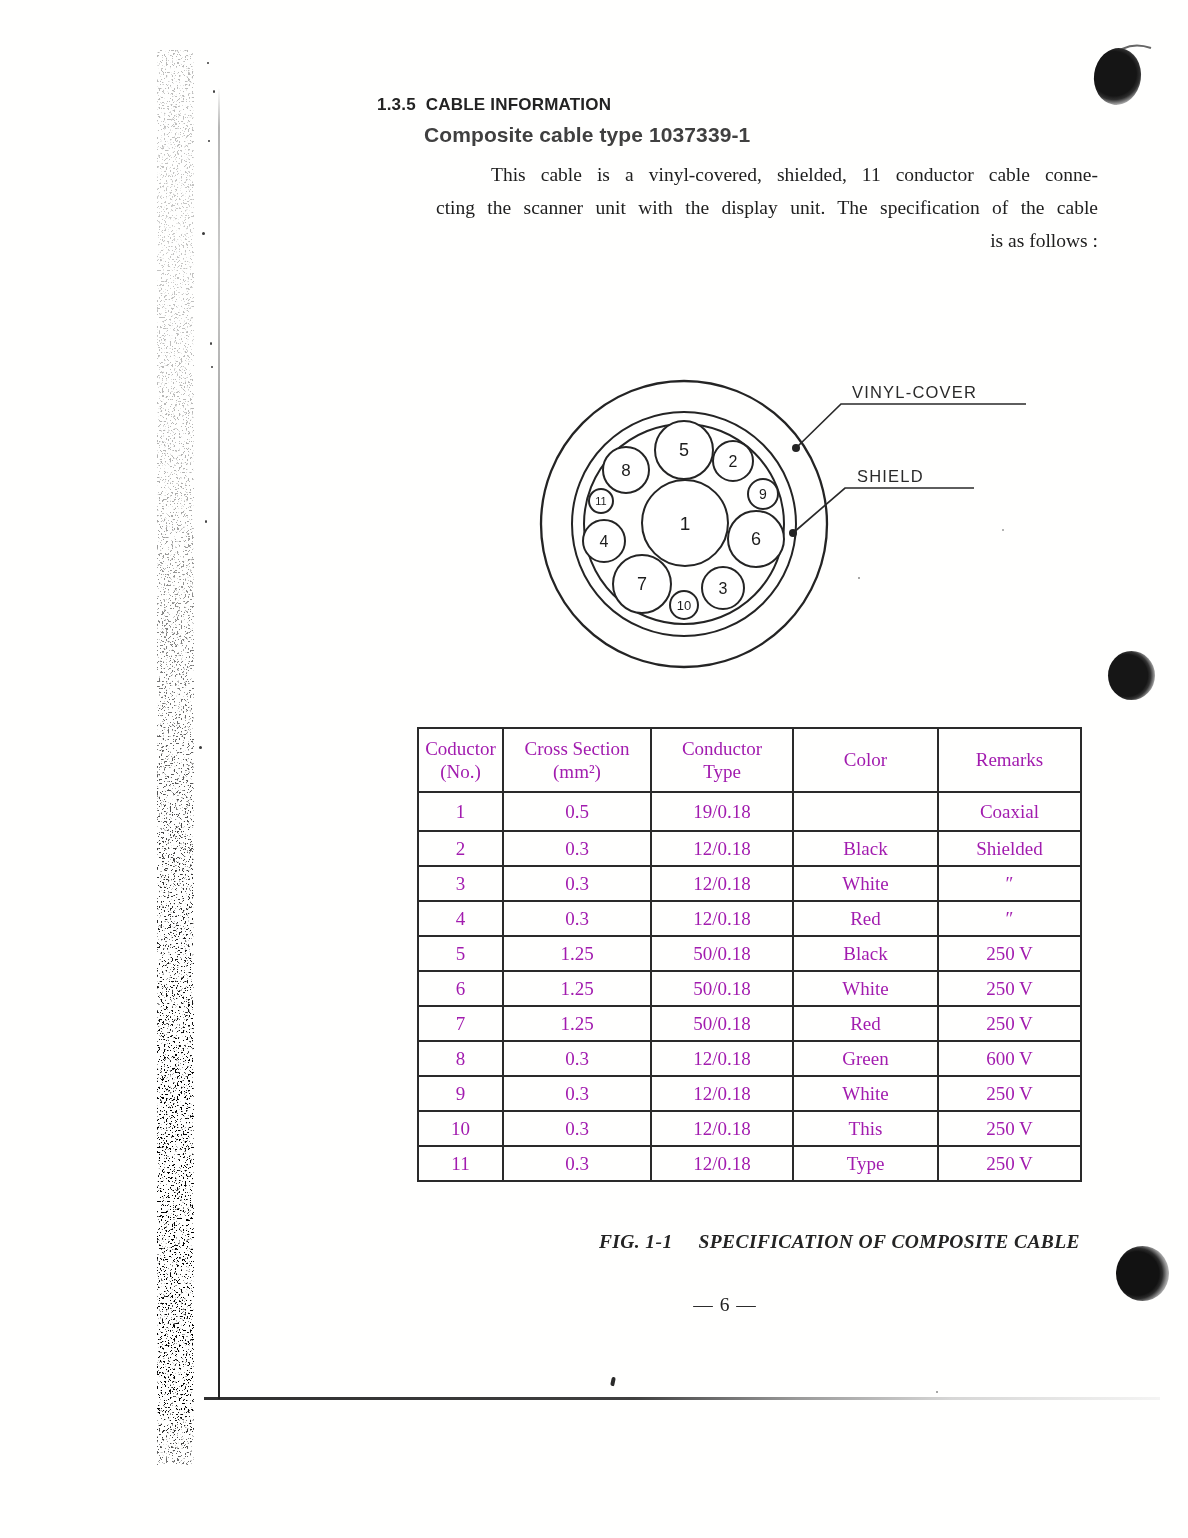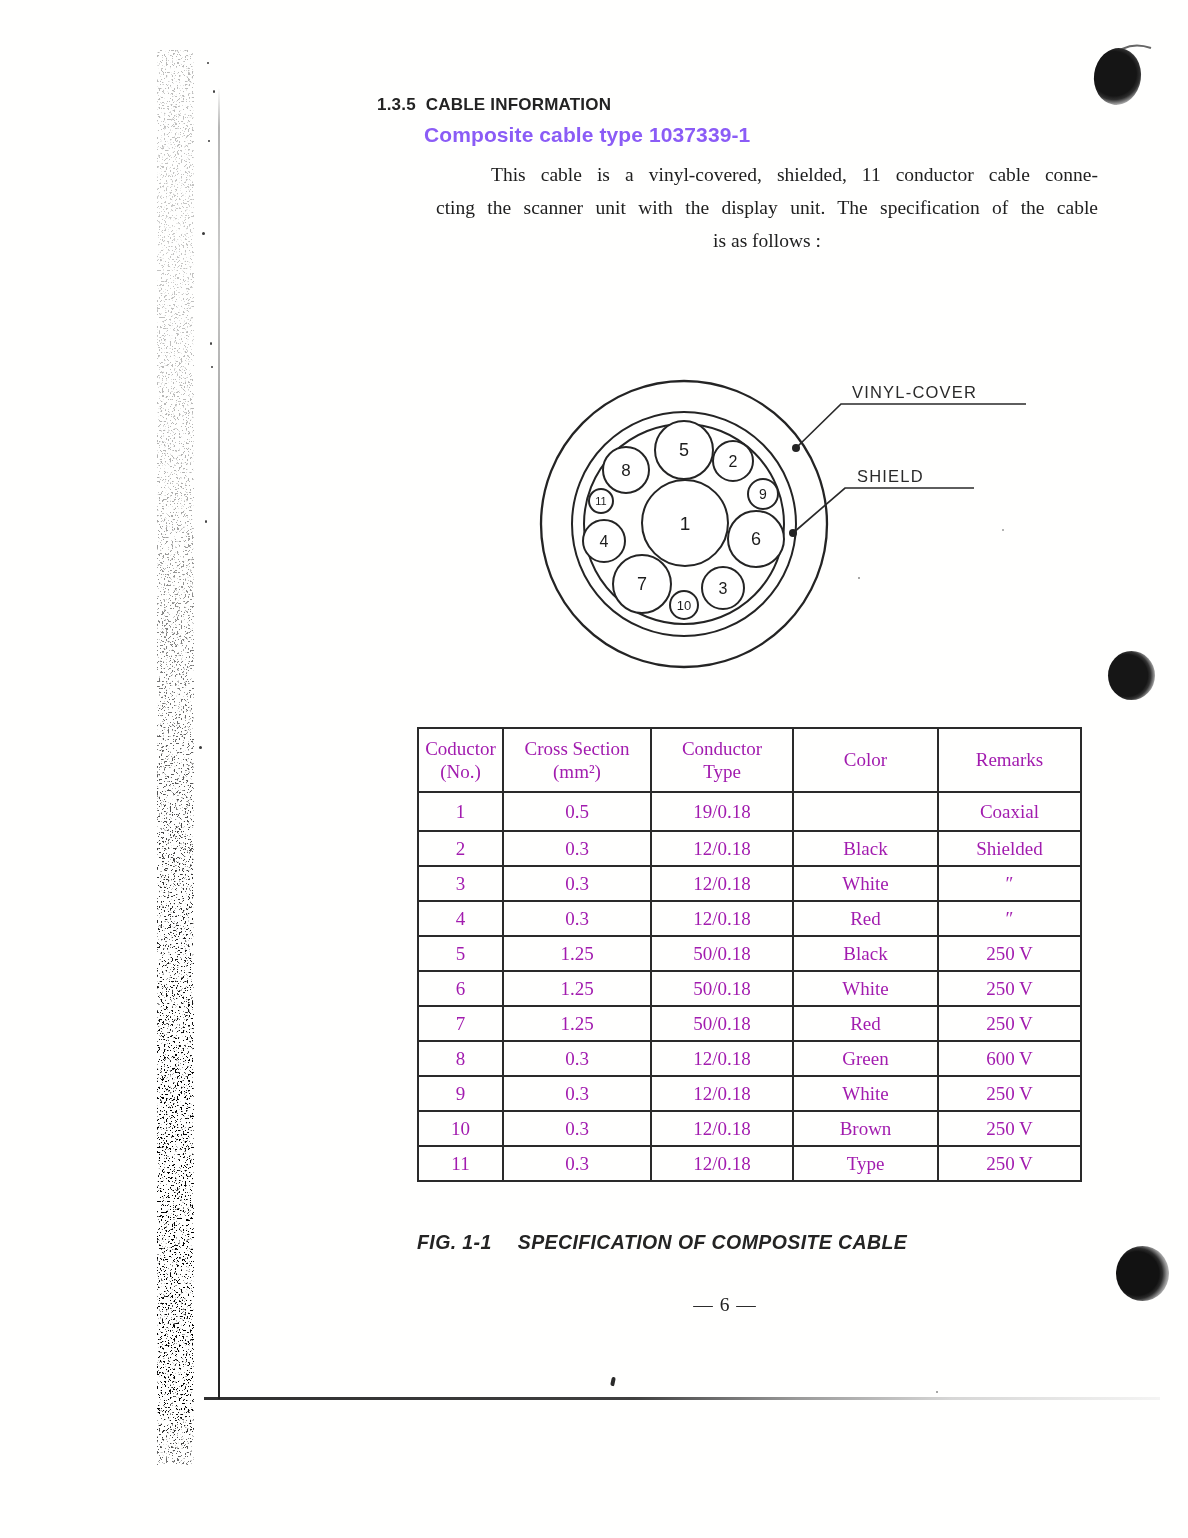--- a/index.html
+++ b/index.html
@@ -20,33 +20,33 @@
     font-family: "Liberation Sans", sans-serif;
     font-weight: bold; font-size: 17px;
     letter-spacing: 0.2px; color: #232323;
     white-space: nowrap;
   }
   .section-heading .num { margin-right: 10px; }
   .subtitle {
     left: 424px; top: 123px;
     font-family: "Liberation Sans", sans-serif;
     font-weight: bold; font-size: 21px;
-    letter-spacing: 0.1px; color: #8b5cf6;
+    letter-spacing: 0.1px; color: #404040;
     white-space: nowrap;
   }
 
   
   .body-text {
     left: 436px; top: 158px; width: 662px;
     font-size: 19.5px; line-height: 33px; color: #202020;
   }
   .body-text .line { display:block; }
   .body-text .l1 { text-indent: 55px; text-align: justify; text-align-last: justify; }
   .body-text .l2 { text-align: justify; text-align-last: justify; }
-  .body-text .l3 { text-align: center; }
+  .body-text .l3 { text-align: right; }
 
   
   .diagram-svg { left: 520px; top: 355px; }
   .ring  { fill: none; stroke: #242424; }
   .cond  { fill: #ffffff; stroke: #242424; stroke-width: 2; }
   .cnum  { font-family: "Liberation Sans", sans-serif; fill: #1c1c1c; text-anchor: middle; }
   .dlabel{ font-family: "Liberation Sans", sans-serif; fill: #2a2a2a; font-size: 16.5px; letter-spacing: 1.2px; }
   .leader{ fill: none; stroke: #2a2a2a; stroke-width: 1.7; }
 
   
@@ -58,22 +58,22 @@
     font-weight: normal; font-family: "Liberation Serif", serif;
   }
   table.spec thead th { height: 62px; line-height: 1.22; font-size: 19px; }
   table.spec tbody tr td { height: 33px; }
   table.spec tbody tr.first td { height: 37px; }
   .c0 { width: 85px; } .c1 { width: 148px; } .c2 { width: 142px; }
   .c3 { width: 145px; } .c4 { width: 143px; }
 
   
   .fig-caption {
-    left: 417px; top: 1231px; width: 663px; text-align: left;
-    font-family: Liberation Sans, sans-serif;
+    left: 417px; top: 1231px; width: 663px; text-align: right;
+    font-family: Liberation Serif, serif;
     font-style: italic; font-weight: bold; font-size: 19.5px;
     letter-spacing: 0.4px; color: #242424; white-space: nowrap;
   }
   .fig-caption .fig { margin-right: 26px; }
   .page-number {
     left: 655px; top: 1294px; width: 140px; text-align: center;
     font-size: 19.5px; color: #222; letter-spacing: 1px;
   }
 
   
@@ -282,21 +282,21 @@
           <td>9</td>
           <td>0.3</td>
           <td>12/0.18</td>
           <td>White</td>
           <td>250 V</td>
         </tr>
         <tr>
           <td>10</td>
           <td>0.3</td>
           <td>12/0.18</td>
-          <td>Brown</td>
+          <td>This</td>
           <td>250 V</td>
         </tr>
         <tr>
           <td>11</td>
           <td>0.3</td>
           <td>12/0.18</td>
           <td>Type</td>
           <td>250 V</td>
         </tr>
       </tbody>

